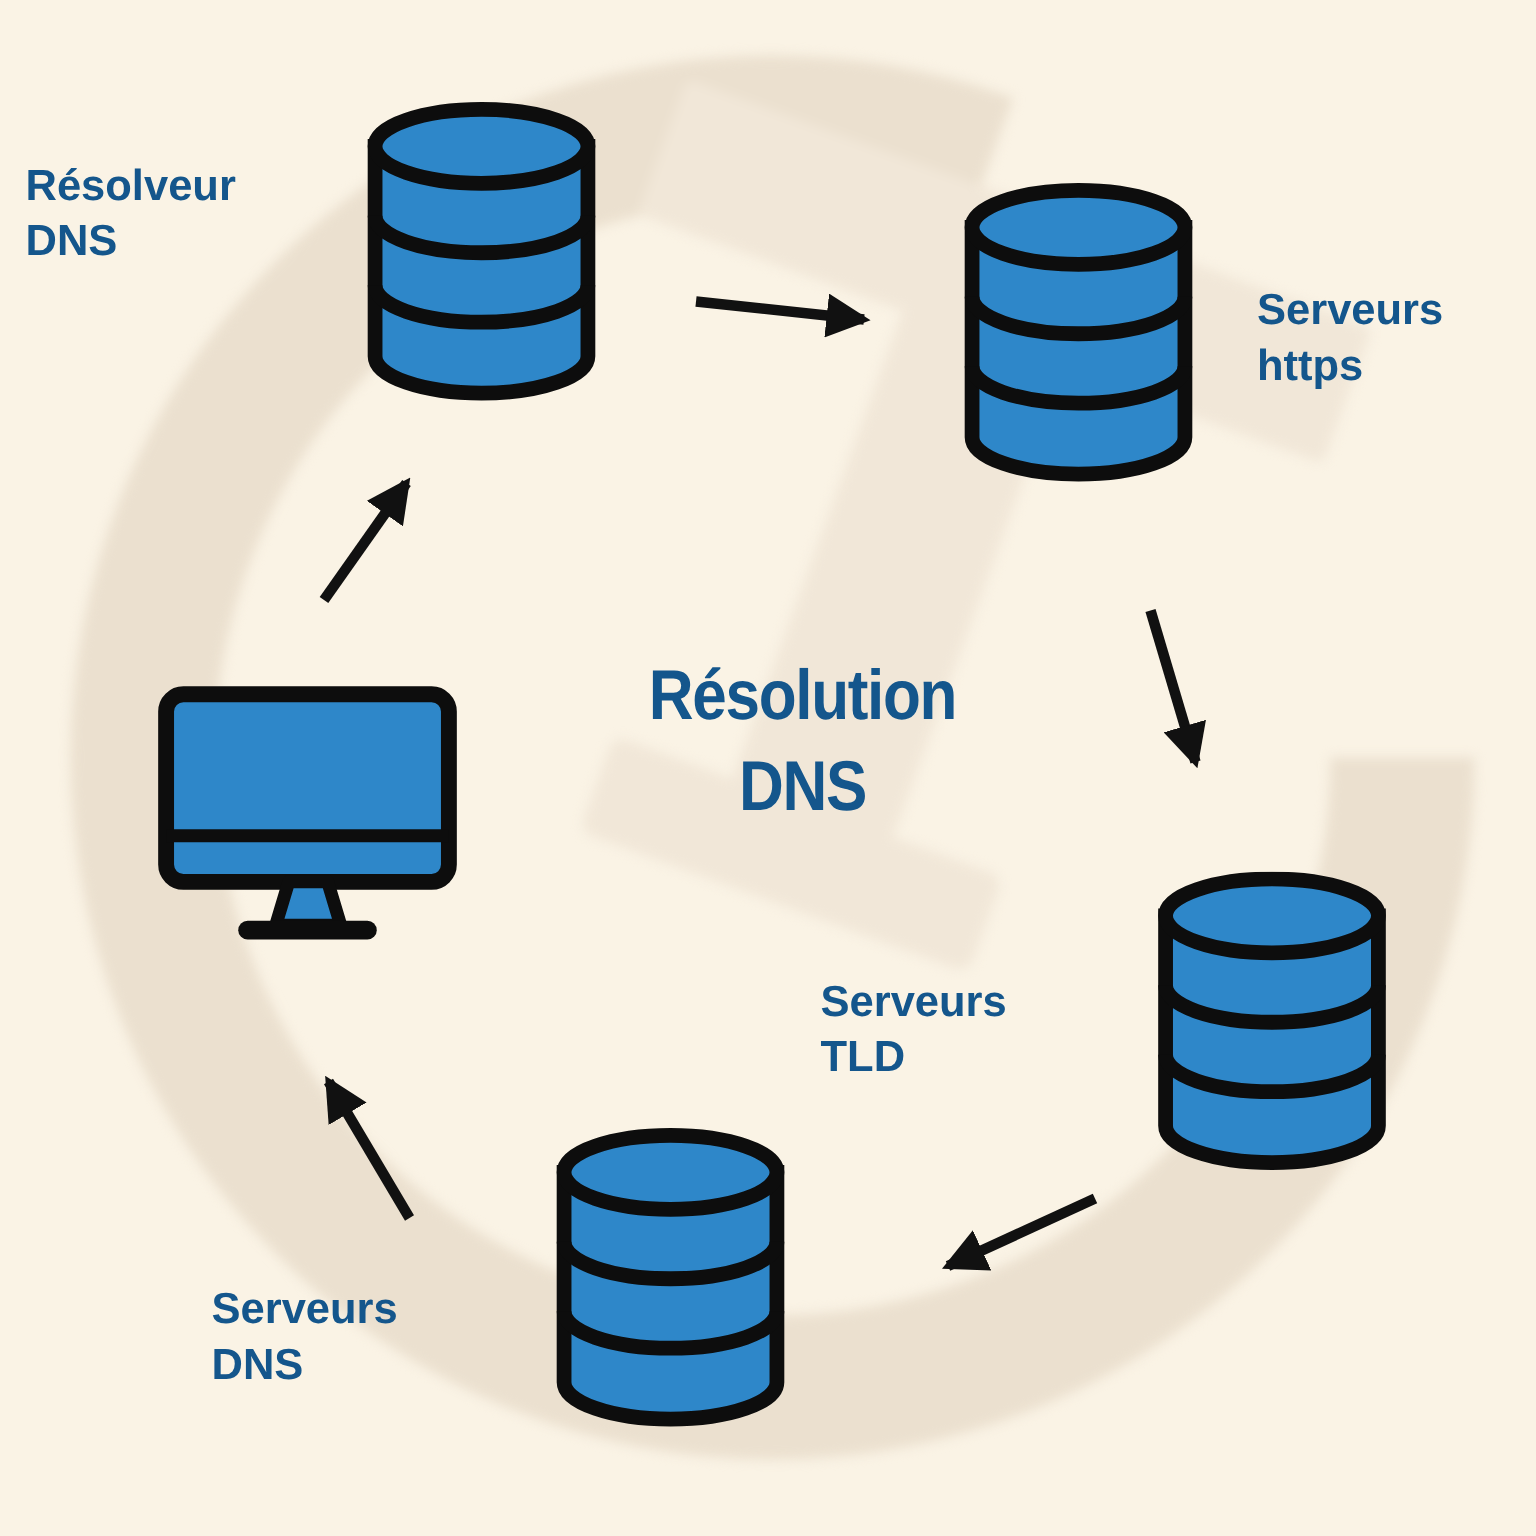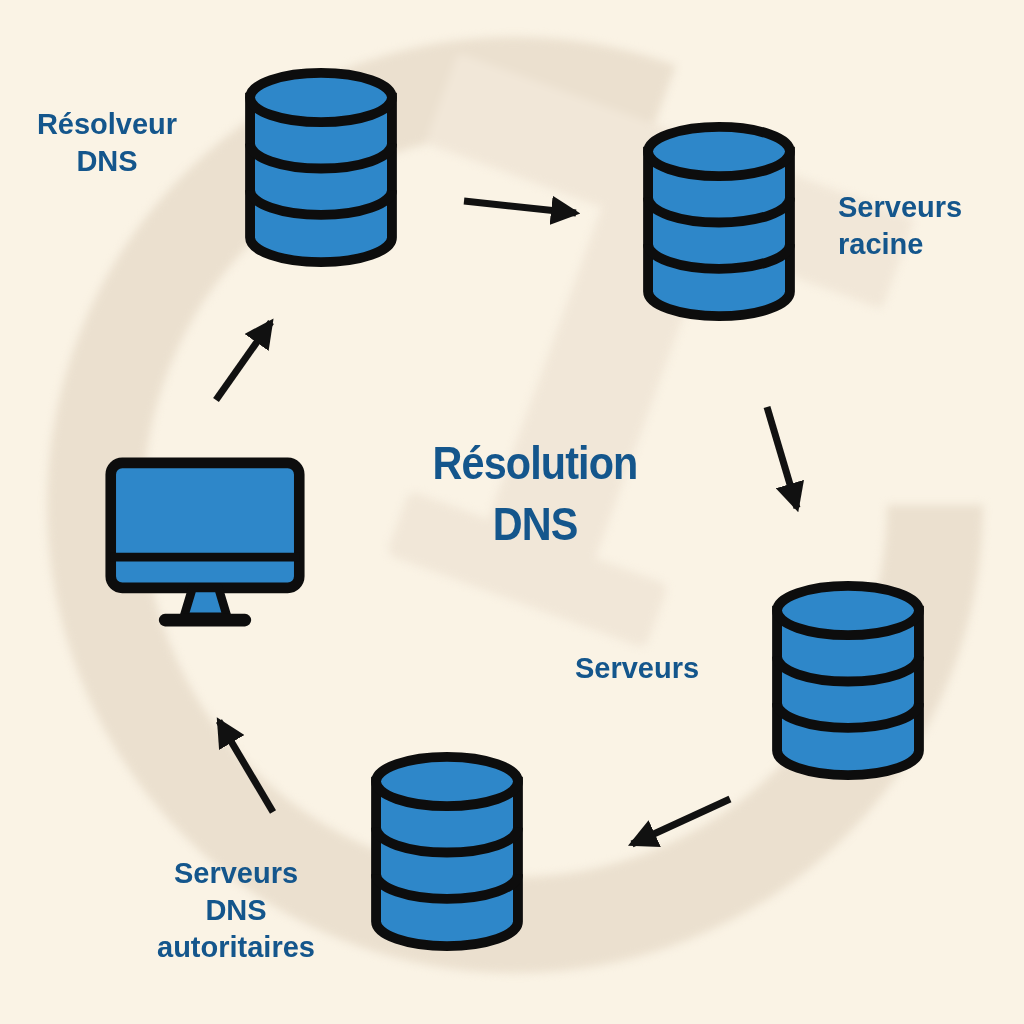--- a/index.html
+++ b/index.html
@@ -48,21 +48,21 @@
   .mon-base { fill: var(--icon_outline); }
   .node-label {
     position: absolute;
     z-index: 4;
     font-weight: 700;
     font-size: 29px;
     line-height: 37px;
     color: var(--label_text);
     white-space: nowrap;
   }
-  .align-right { text-align: center; }
+  .align-right { text-align: left; }
   .align-left { text-align: left; }
   .diagram-title {
     position: absolute;
     left: 374px; top: 432px;
     width: 322px;
     z-index: 4;
     text-align: center;
     font-weight: 700;
     font-size: 47px;
     line-height: 61px;
@@ -146,31 +146,31 @@
       <use href="#sym-monitor"></use>
     </svg>
 
   <div class="node-label align-right" style="left:17px; top:106px; width:180px;">
     <div>Résolveur</div>
     <div>DNS</div>
   </div>
 
   <div class="node-label align-left" style="left:838px; top:189px; width:180px;">
     <div>Serveurs</div>
-    <div>racine</div>
+    <div>https</div>
   </div>
 
   <div class="node-label align-right" style="left:547px; top:650px; width:180px;">
     <div>Serveurs</div>
+    <div>TLD</div>
   </div>
 
   <div class="node-label align-right" style="left:141px; top:855px; width:190px;">
     <div>Serveurs</div>
     <div>DNS</div>
-    <div>autoritaires</div>
   </div>
 
   <div class="diagram-title">
     <div>Résolution</div>
     <div>DNS</div>
   </div>
 
 
 </div>
 

